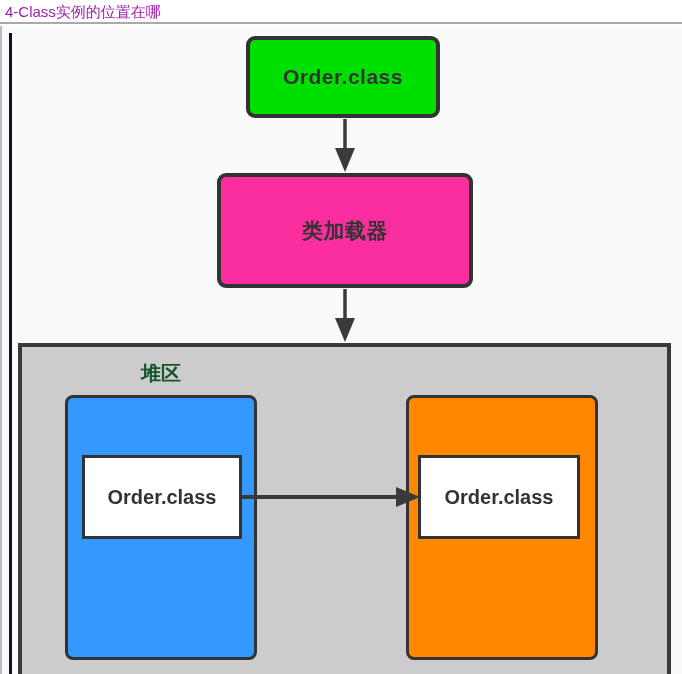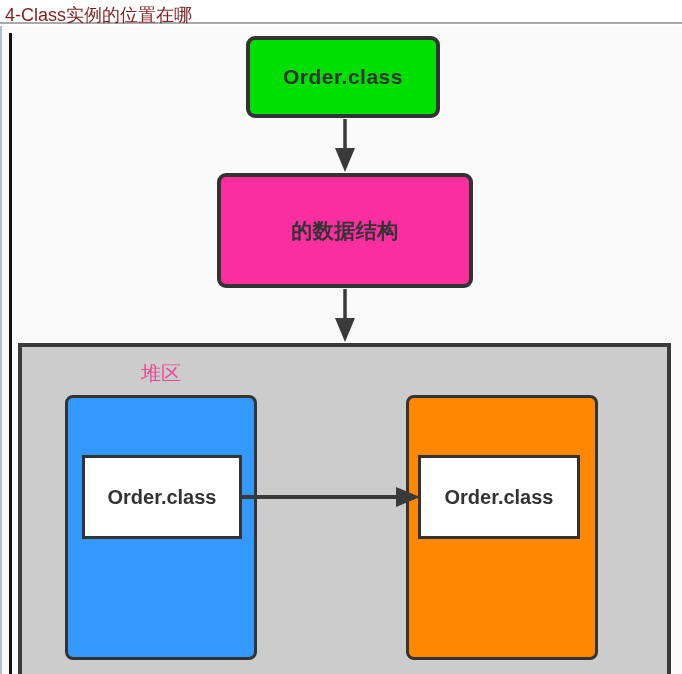--- a/index.html
+++ b/index.html
@@ -21,22 +21,22 @@
     left: 0; top: 0;
     width: 682px;
     height: 24px;
     background: #ffffff;
     border-bottom: 2px solid #a9a9a9;
     box-sizing: border-box;
   }
   .doc-title {
     position: absolute;
     left: 5px; top: 3px;
-    font-size: 18px;
-    color: #7f1d1d;
+    font-size: 15px;
+    color: #a21caf;
     white-space: nowrap;
   }
   .content {
     position: absolute;
     left: 0; top: 26px;
     width: 682px;
     height: 648px;
     background: #fafafa;
     border-left: 2px solid #b3bfc9;
     box-sizing: border-box;
@@ -66,23 +66,23 @@
   .mem-container {
     position: absolute;
     left: 18px; top: 343px;
     width: 653px;
     height: 340px;
     box-sizing: border-box;
     border: 4px solid #3a3a3a;
   }
   .region-label {
     position: absolute;
-    font-weight: normal;
+    font-weight: bold;
     font-size: 20px;
-    color: #ec4899;
+    color: #14532d;
     text-align: center;
   }
   .label-heap   { left: 65px;  top: 360px; width: 192px; }
   .label-method { left: 406px; top: 360px; width: 192px; }
   .region-box {
     position: absolute;
     top: 395px;
     width: 192px;
     height: 265px;
     box-sizing: border-box;
@@ -128,21 +128,21 @@
   <div class="content">
   </div>
 
   <div class="caret-bar"></div>
 
   <div class="node node-order" style="background: rgb(0, 224, 0);">
     <span>Order.class</span>
   </div>
 
   <div class="node node-loader" style="background: rgb(251, 46, 159);">
-    <span>的数据结构</span>
+    <span>类加载器</span>
   </div>
 
   <div class="mem-container" style="background: rgb(204, 204, 204);"></div>
 
   <div class="region-label label-heap">堆区</div>
 
 
   <div class="region-box box-heap" style="background: rgb(51, 153, 255);"></div>
 
   <div class="region-box box-method" style="background: rgb(255, 136, 0);"></div>

